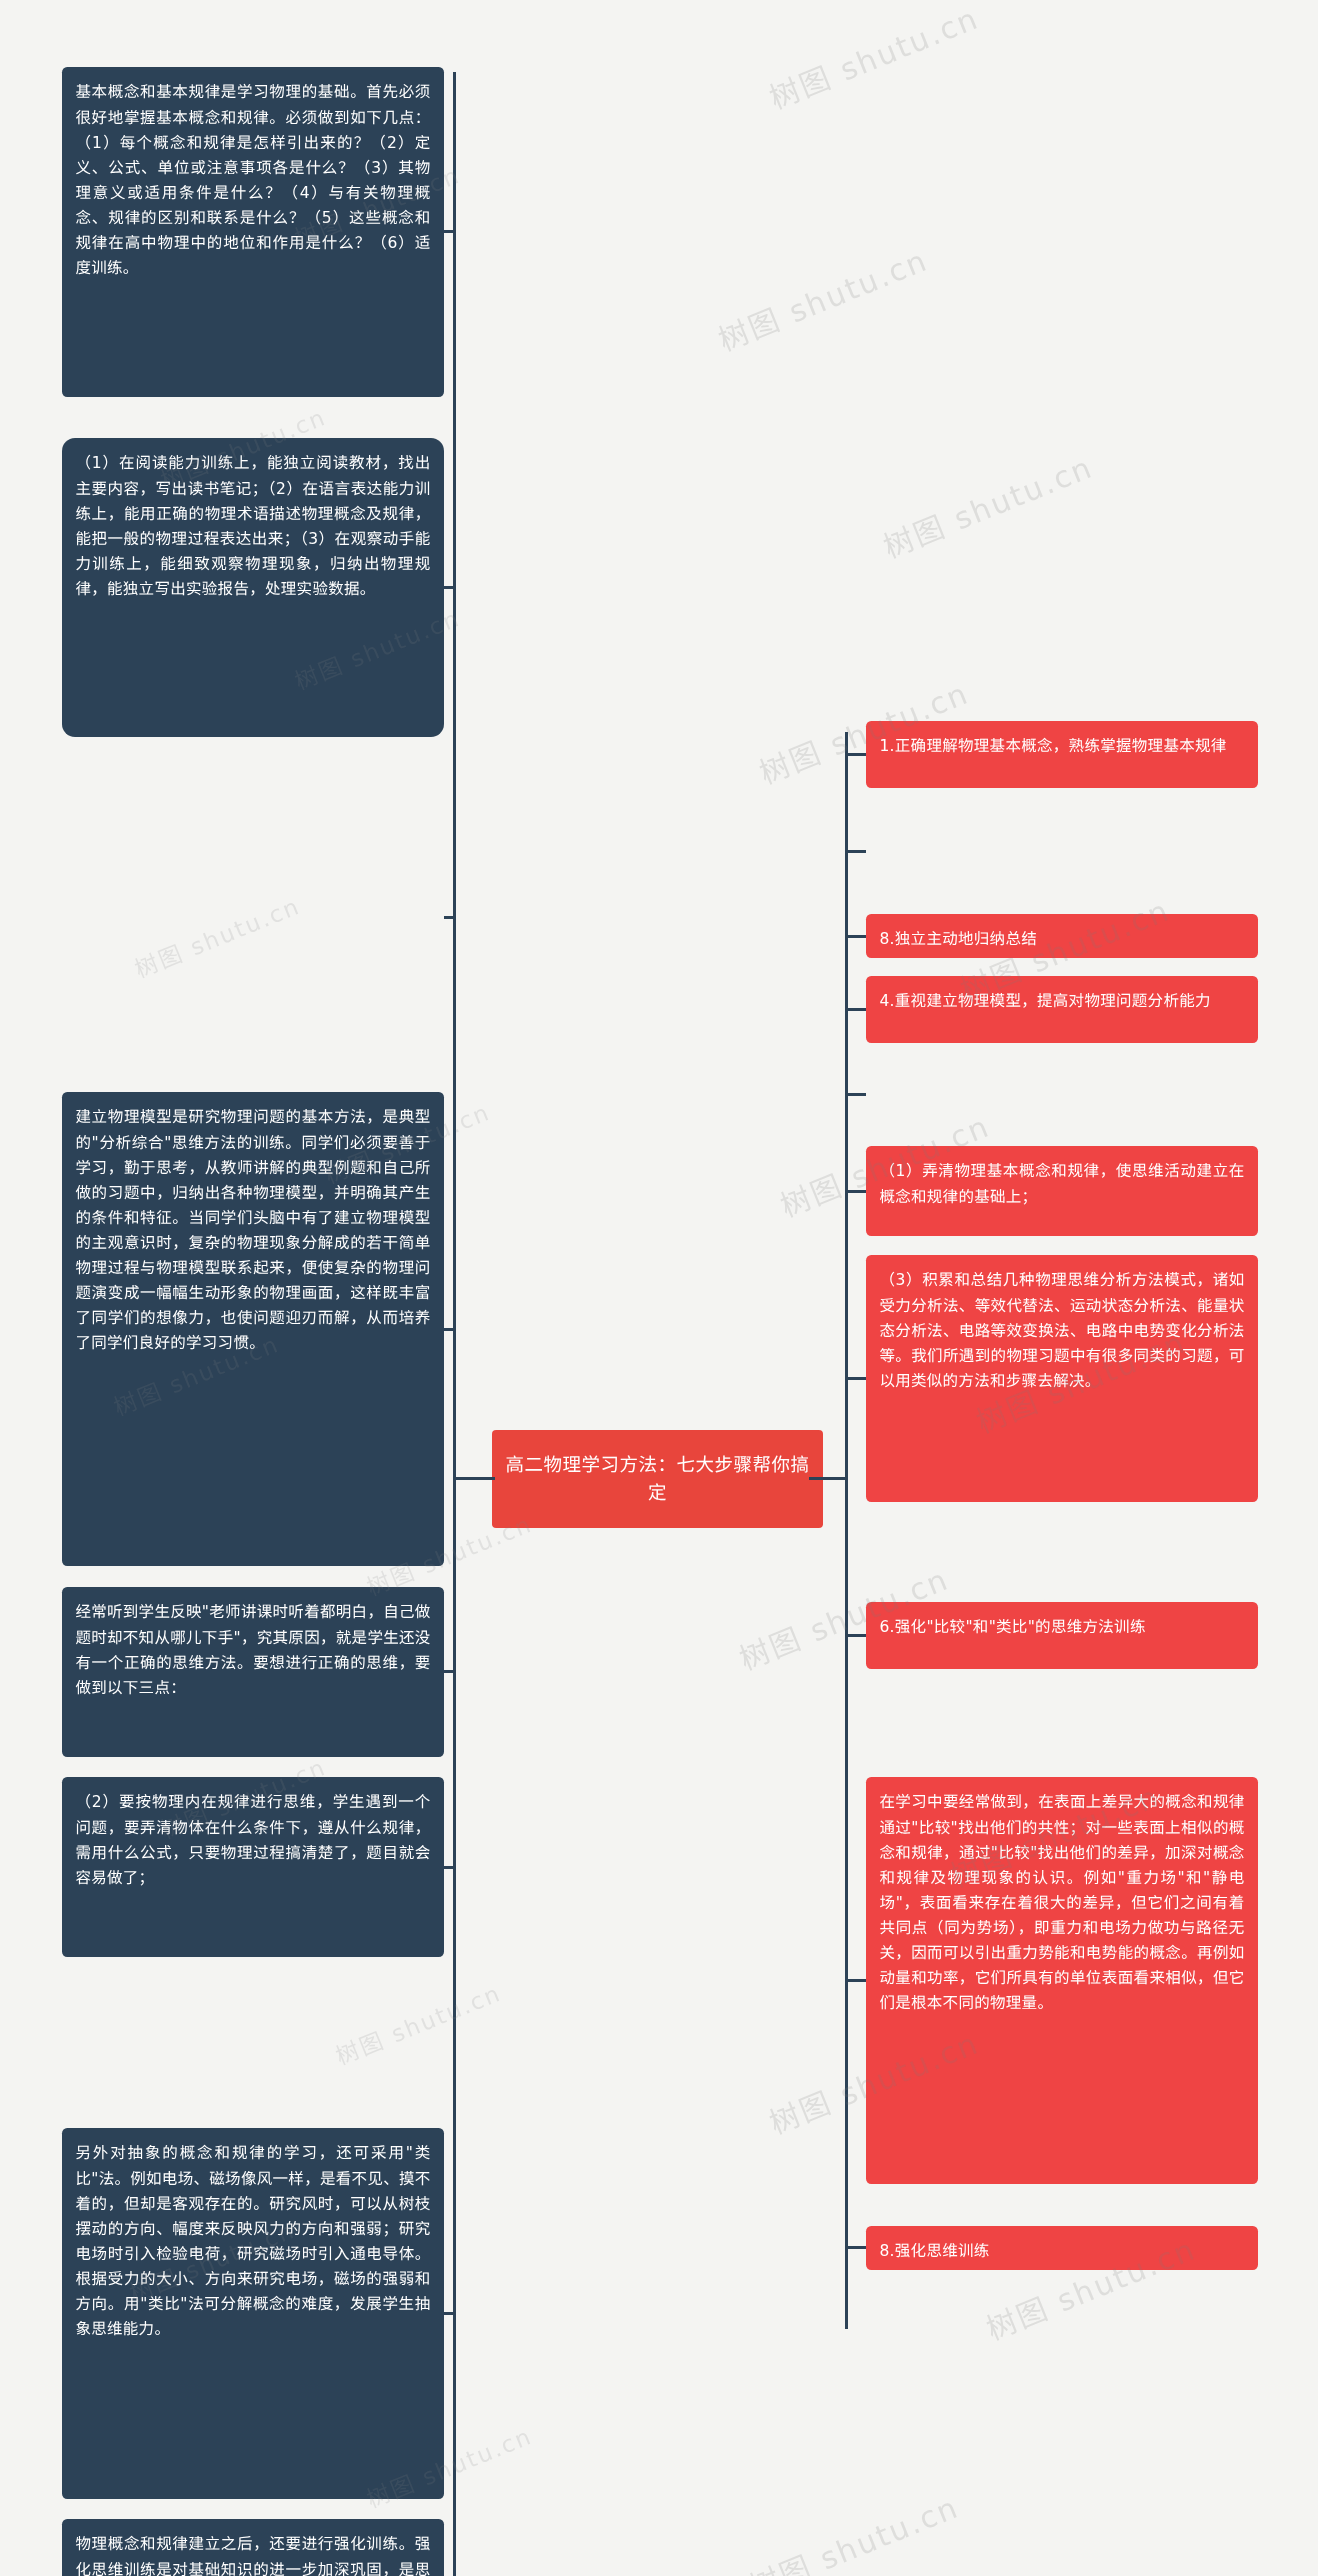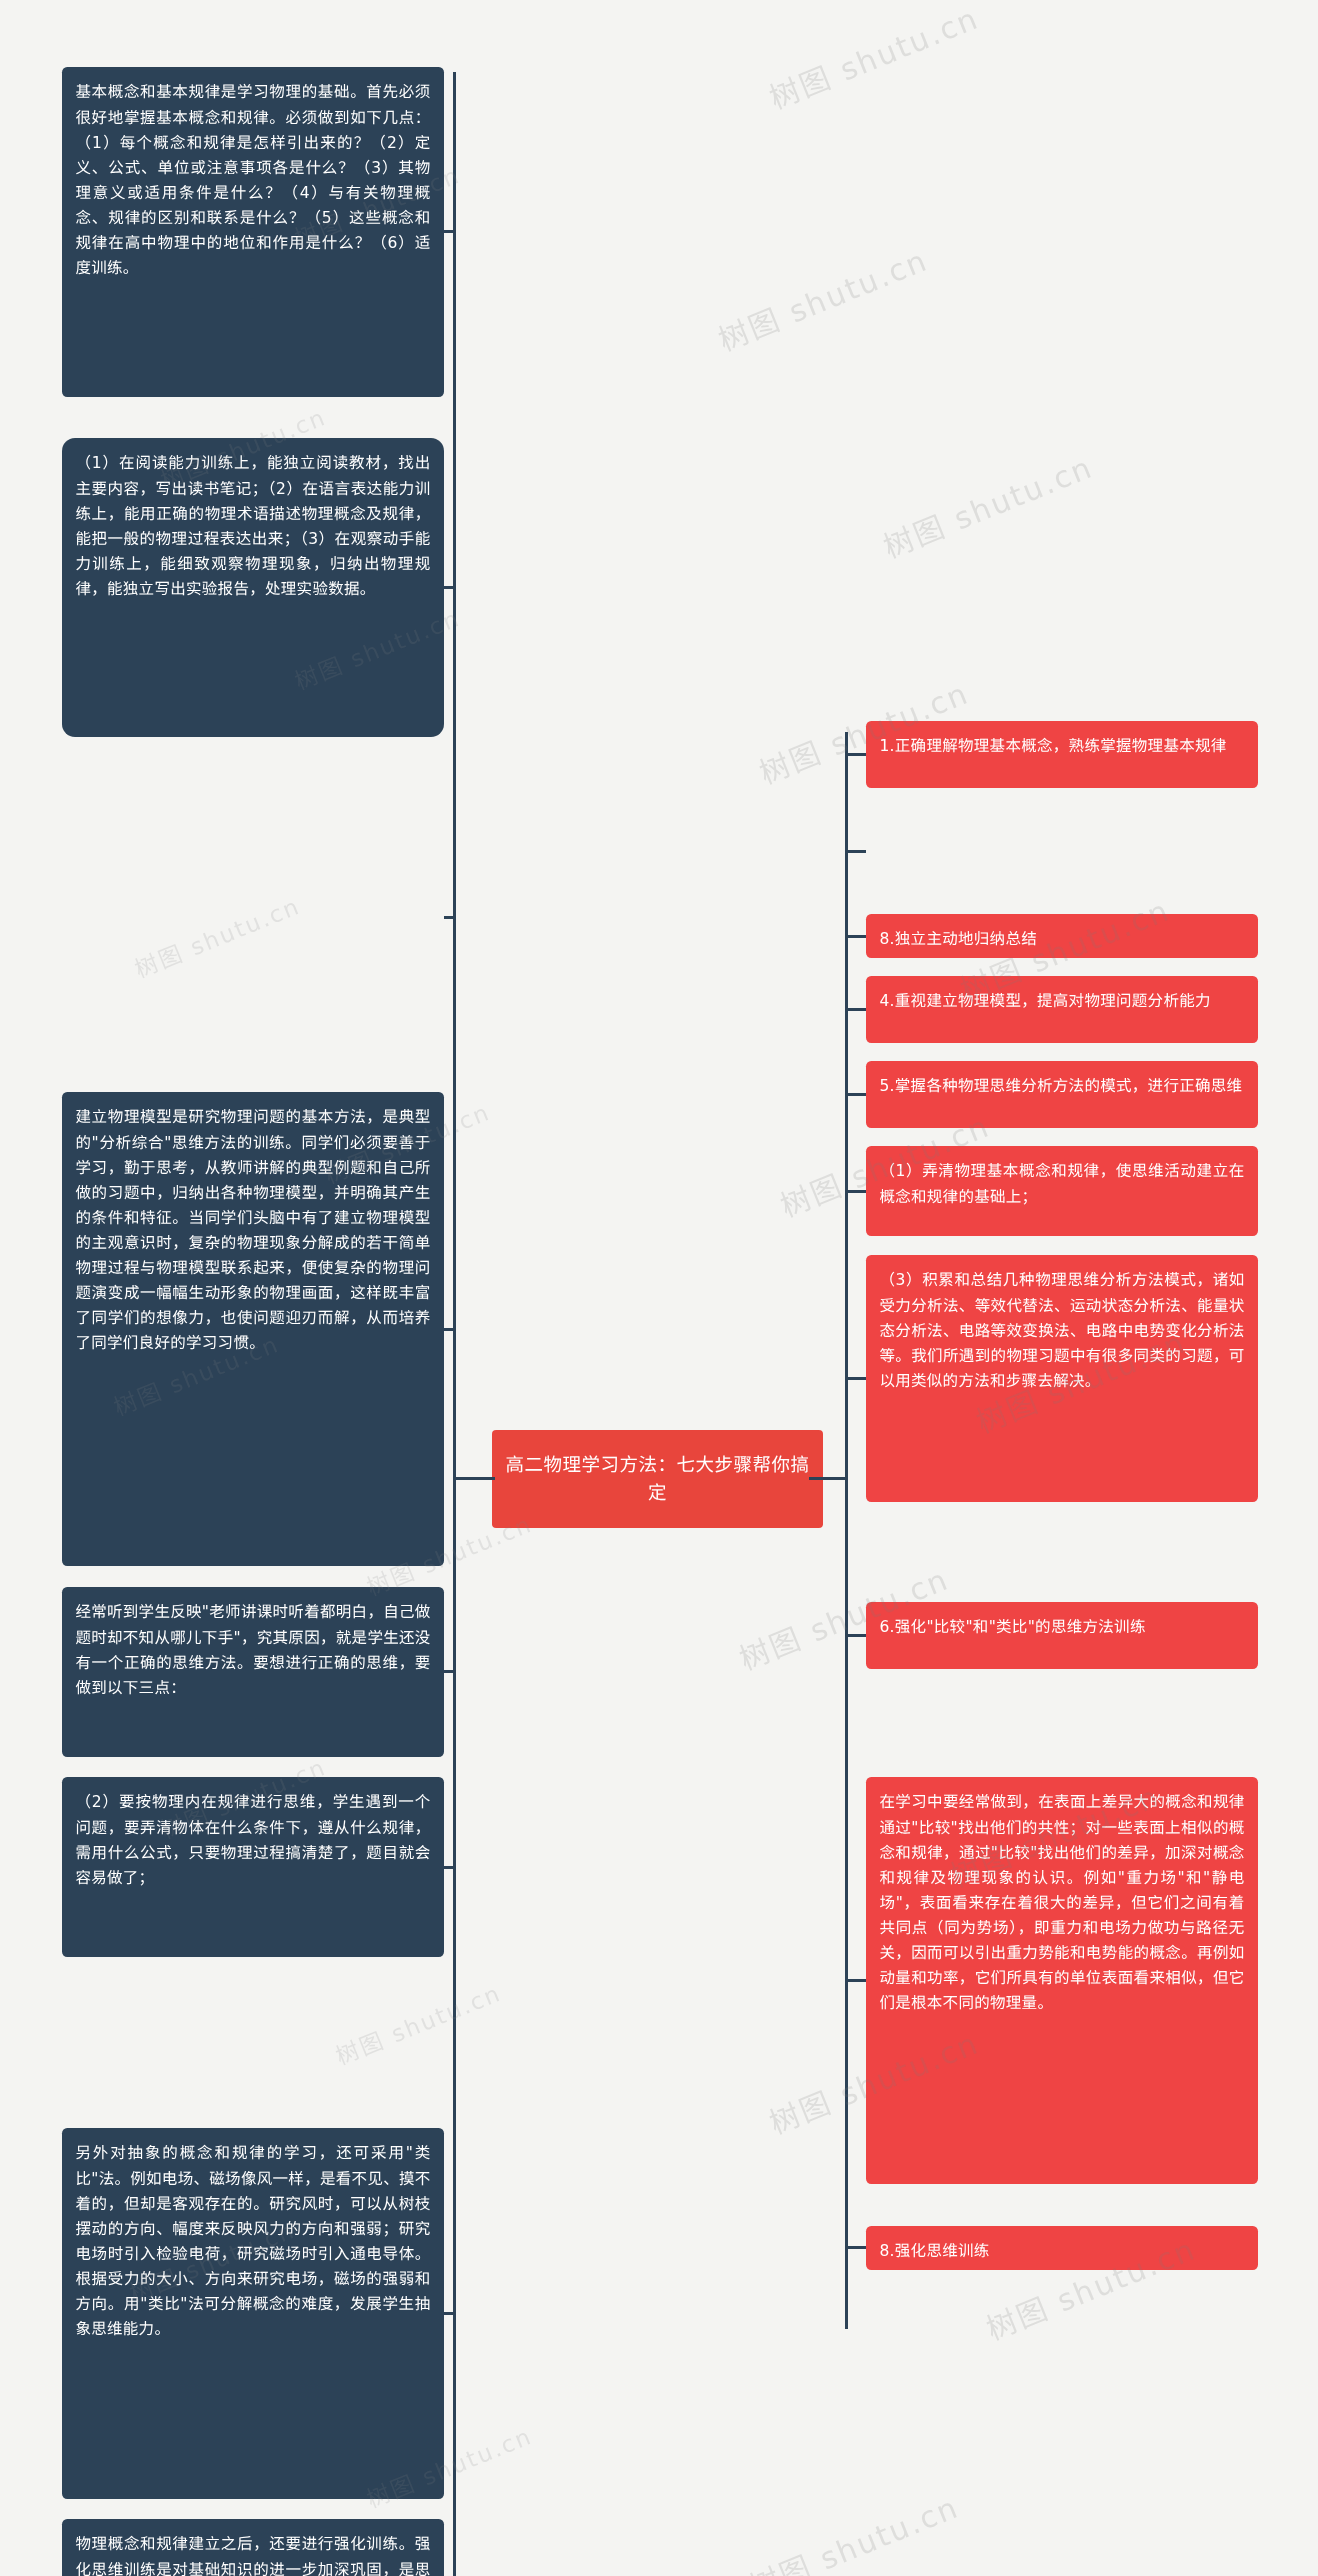--- a/index.html
+++ b/index.html
@@ -124,21 +124,20 @@
   <div class="node" style="left:62px; top:438px; width:382px; height:299px;border-radius:13px;">（1）在阅读能力训练上，能独立阅读教材，找出主要内容，写出读书笔记；（2）在语言表达能力训练上，能用正确的物理术语描述物理概念及规律，能把一般的物理过程表达出来；（3）在观察动手能力训练上，能细致观察物理现象，归纳出物理规律，能独立写出实验报告，处理实验数据。</div>
   <div class="node" style="left:62px; top:1092px; width:382px; height:474px;">建立物理模型是研究物理问题的基本方法，是典型的"分析综合"思维方法的训练。同学们必须要善于学习，勤于思考，从教师讲解的典型例题和自己所做的习题中，归纳出各种物理模型，并明确其产生的条件和特征。当同学们头脑中有了建立物理模型的主观意识时，复杂的物理现象分解成的若干简单物理过程与物理模型联系起来，便使复杂的物理问题演变成一幅幅生动形象的物理画面，这样既丰富了同学们的想像力，也使问题迎刃而解，从而培养了同学们良好的学习习惯。</div>
   <div class="node" style="left:62px; top:1587px; width:382px; height:170px;">经常听到学生反映"老师讲课时听着都明白，自己做题时却不知从哪儿下手"，究其原因，就是学生还没有一个正确的思维方法。要想进行正确的思维，要做到以下三点：</div>
   <div class="node" style="left:62px; top:1777px; width:382px; height:180px;">（2）要按物理内在规律进行思维，学生遇到一个问题，要弄清物体在什么条件下，遵从什么规律，需用什么公式，只要物理过程搞清楚了，题目就会容易做了；</div>
   <div class="node" style="left:62px; top:2128px; width:382px; height:371px;">另外对抽象的概念和规律的学习，还可采用"类比"法。例如电场、磁场像风一样，是看不见、摸不着的，但却是客观存在的。研究风时，可以从树枝摆动的方向、幅度来反映风力的方向和强弱；研究电场时引入检验电荷，研究磁场时引入通电导体。根据受力的大小、方向来研究电场，磁场的强弱和方向。用"类比"法可分解概念的难度，发展学生抽象思维能力。</div>
   <div class="node" style="left:62px; top:2519px; width:382px; height:453px;">物理概念和规律建立之后，还要进行强化训练。强化思维训练是对基础知识的进一步加深巩固，是思维方法的具体应用，是使同学们灵活运用物理规律解决问题的有效手段。同学们要适量地多做一些物理练习题，特别要敢于做一些综合性较强、物理过程较复杂的练习题。通过不断训练，不断归纳总结，才能提高解决问题的能力。在训练中要注意"一题多解"和"一题多变"，运用"一题多解"可以达到"弄清一道题，明白一串理"的目的；运用"一题多变"可以培养同学们应用知识，灵活解决问题的应变能力。</div>
 
   <div class="node right" style="left:866px; top:721px; width:392px; height:67px;">1.正确理解物理基本概念，熟练掌握物理基本规律</div>
   <div class="node right" style="left:866px; top:914px; width:392px; height:44px;">8.独立主动地归纳总结</div>
   <div class="node right" style="left:866px; top:976px; width:392px; height:67px;">4.重视建立物理模型，提高对物理问题分析能力</div>
-  <div class="node right" style="left:866px; top:1061px; width:392px; height:67px;">5.掌握各种物理思维分析方法的模式，进行正确思维</div>
   <div class="node right" style="left:866px; top:1146px; width:392px; height:90px;">（1）弄清物理基本概念和规律，使思维活动建立在概念和规律的基础上；</div>
   <div class="node right" style="left:866px; top:1255px; width:392px; height:247px;">（3）积累和总结几种物理思维分析方法模式，诸如受力分析法、等效代替法、运动状态分析法、能量状态分析法、电路等效变换法、电路中电势变化分析法等。我们所遇到的物理习题中有很多同类的习题，可以用类似的方法和步骤去解决。</div>
   <div class="node right" style="left:866px; top:1777px; width:392px; height:407px;">在学习中要经常做到，在表面上差异大的概念和规律通过"比较"找出他们的共性；对一些表面上相似的概念和规律，通过"比较"找出他们的差异，加深对概念和规律及物理现象的认识。例如"重力场"和"静电场"，表面看来存在着很大的差异，但它们之间有着共同点（同为势场），即重力和电场力做功与路径无关，因而可以引出重力势能和电势能的概念。再例如动量和功率，它们所具有的单位表面看来相似，但它们是根本不同的物理量。</div>
   <div class="node right" style="left: 866px; top: 1602px; width: 392px; height: 67px; display: block;">6.强化"比较"和"类比"的思维方法训练</div>
   <div class="node right" style="left:866px; top:2226px; width:392px; height:44px;">8.强化思维训练</div>
 
 <div class="connector" style="left: 444px; top: 230px; width: 12.4px; height: 3.1px;"></div>
     <div class="connector" style="left: 444px; top: 586px; width: 12.4px; height: 3.1px;"></div>
     <div class="connector" style="left: 444px; top: 916px; width: 12.4px; height: 3.1px;"></div>
     <div class="connector" style="left: 444px; top: 1328px; width: 12.4px; height: 3.1px;"></div>

